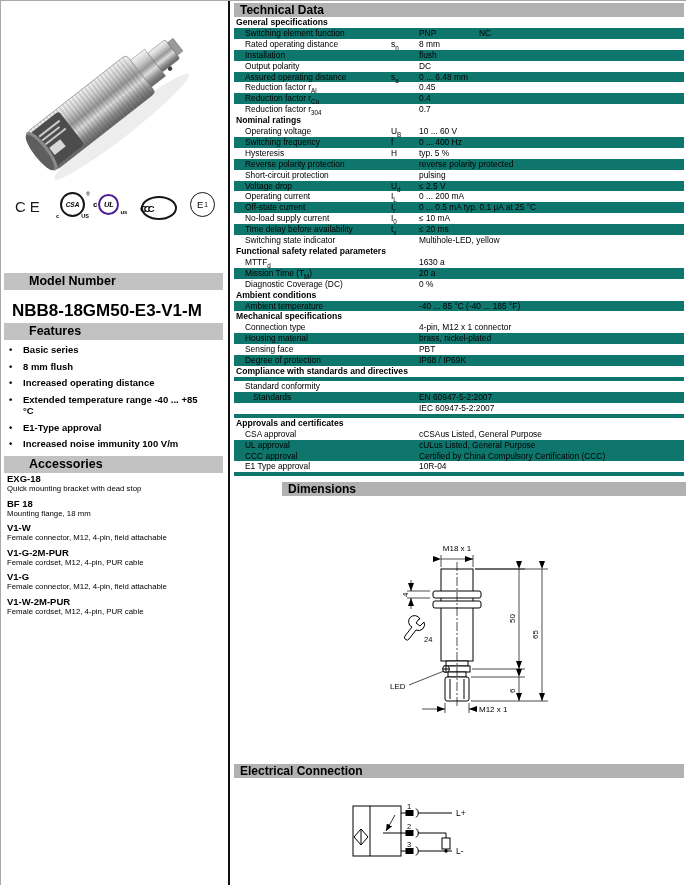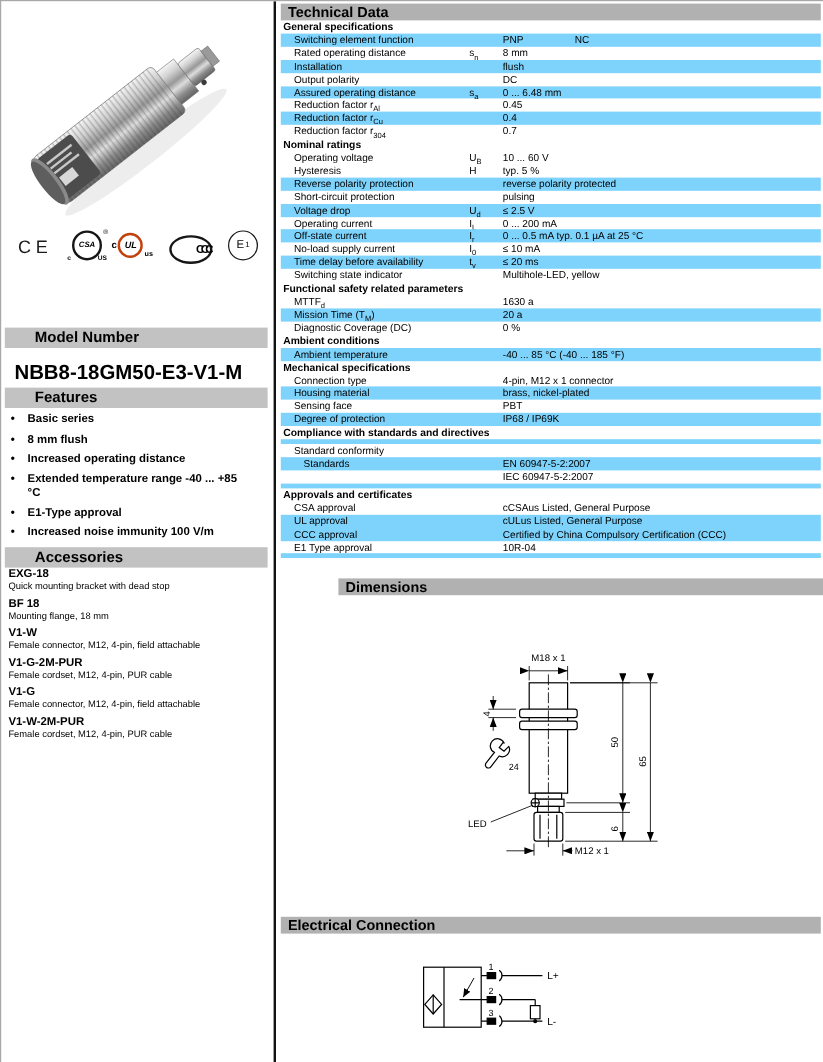--- a/index.html
+++ b/index.html
@@ -25,37 +25,37 @@
   .certs{position:absolute;left:0;top:0;}
   .mark{position:absolute;}
   .ce{left:14px;top:197px;font-size:15px;letter-spacing:4px;color:#1a1a1a;}
   .csa{left:55px;top:188px;width:34px;height:34px;}
   .csa .circ{position:absolute;left:4px;top:3px;width:21px;height:21px;border:2.2px solid #161616;border-radius:50%;display:flex;align-items:center;justify-content:center;font-weight:bold;font-style:italic;font-size:6.5px;}
   .csa .reg{position:absolute;right:0;top:2px;font-size:5.5px;}
   .csa .cc{position:absolute;left:0;bottom:4px;font-size:5.5px;font-weight:bold;}
   .csa .us{position:absolute;right:1px;bottom:4px;font-size:5.5px;font-weight:bold;}
   .ul{left:92px;top:193px;display:flex;align-items:center;}
   .ul .cc{font-size:8px;font-weight:bold;}
-  .ul .circ{width:17px;height:17px;border:2px solid #c2410c;border-radius:50%;display:flex;align-items:center;justify-content:center;font-weight:bold;font-style:italic;font-size:7.5px;margin:0 1px;}
+  .ul .circ{width:17px;height:17px;border:2px solid #4c1d95;border-radius:50%;display:flex;align-items:center;justify-content:center;font-weight:bold;font-style:italic;font-size:7.5px;margin:0 1px;}
   .ul .us{font-size:6px;font-weight:bold;align-self:flex-end;}
-  .ccc{left:140px;top:195px;width:32px;height:20px;border:2px solid #161616;border-radius:50%;display:flex;align-items:center;justify-content:flex-end;}
+  .ccc{left:140px;top:195px;width:32px;height:20px;border:2px solid #161616;border-radius:50%;display:flex;align-items:center;justify-content:flex-start;}
   .ccc .t{font-weight:bold;font-size:9.5px;letter-spacing:-3px;margin-left:-3px;}
   .e1{left:189px;top:191px;width:23px;height:23px;border:1.6px solid #161616;border-radius:50%;display:flex;align-items:center;justify-content:center;}
   .e1 .t{font-size:9.5px;}
   .e1 .n{font-size:6.5px;margin-left:1px;}
 
   
   .rightcol{position:absolute;left:233px;top:0;width:450px;}
   .rbar{width:450px;height:14px;background:#b1b1b1;font-weight:bold;font-size:12px;line-height:14px;padding-left:6px;box-sizing:border-box;}
   .sec{position:absolute;left:0;width:450px;}
   .sec-tech{top:2px;} .sec-dim{top:481px;padding-left:48px;} .sec-elec{top:763px;}
 
   .sec-h{height:11px;font-size:8.6px;font-weight:bold;line-height:11.5px;padding-left:2px;}
   .tr{position:relative;height:10.9px;font-size:8.4px;line-height:10.9px;}
-  .tr.gray{background:#7dd3fc;}
+  .tr.gray{background:#0f766e;}
   .tr.spacer{height:4px;}
   .tr .lbl{position:absolute;left:11px;white-space:nowrap;}
   .tr .lbl.ind2{left:19px;}
   .tr .sym{position:absolute;left:157px;}
   .tr .val{position:absolute;left:185px;white-space:nowrap;}
   .tr .val2{position:absolute;left:245px;}
   sub{font-size:6.3px;}
 
   .dims-svg{position:absolute;left:148px;top:57px;}
   .elec-svg{position:absolute;left:105px;top:29px;}
@@ -223,20 +223,25 @@
           <div class="tr">
             <span class="lbl">Reduction factor r<sub>304</sub></span>
             <span class="val">0.7</span>
           </div>
           <div class="sec-h">Nominal ratings</div>
           <div class="tr">
             <span class="lbl">Operating voltage</span>
             <span class="sym">U<sub>B</sub></span>
             <span class="val">10 ... 60 V</span>
           </div>
+          <div class="tr gray">
+            <span class="lbl">Switching frequency</span>
+            <span class="sym">f</span>
+            <span class="val">0 ... 400 Hz</span>
+          </div>
           <div class="tr">
             <span class="lbl">Hysteresis</span>
             <span class="sym">H</span>
             <span class="val">typ. 5  %</span>
           </div>
           <div class="tr gray">
             <span class="lbl">Reverse polarity protection</span>
             <span class="val">reverse polarity protected</span>
           </div>
           <div class="tr">

